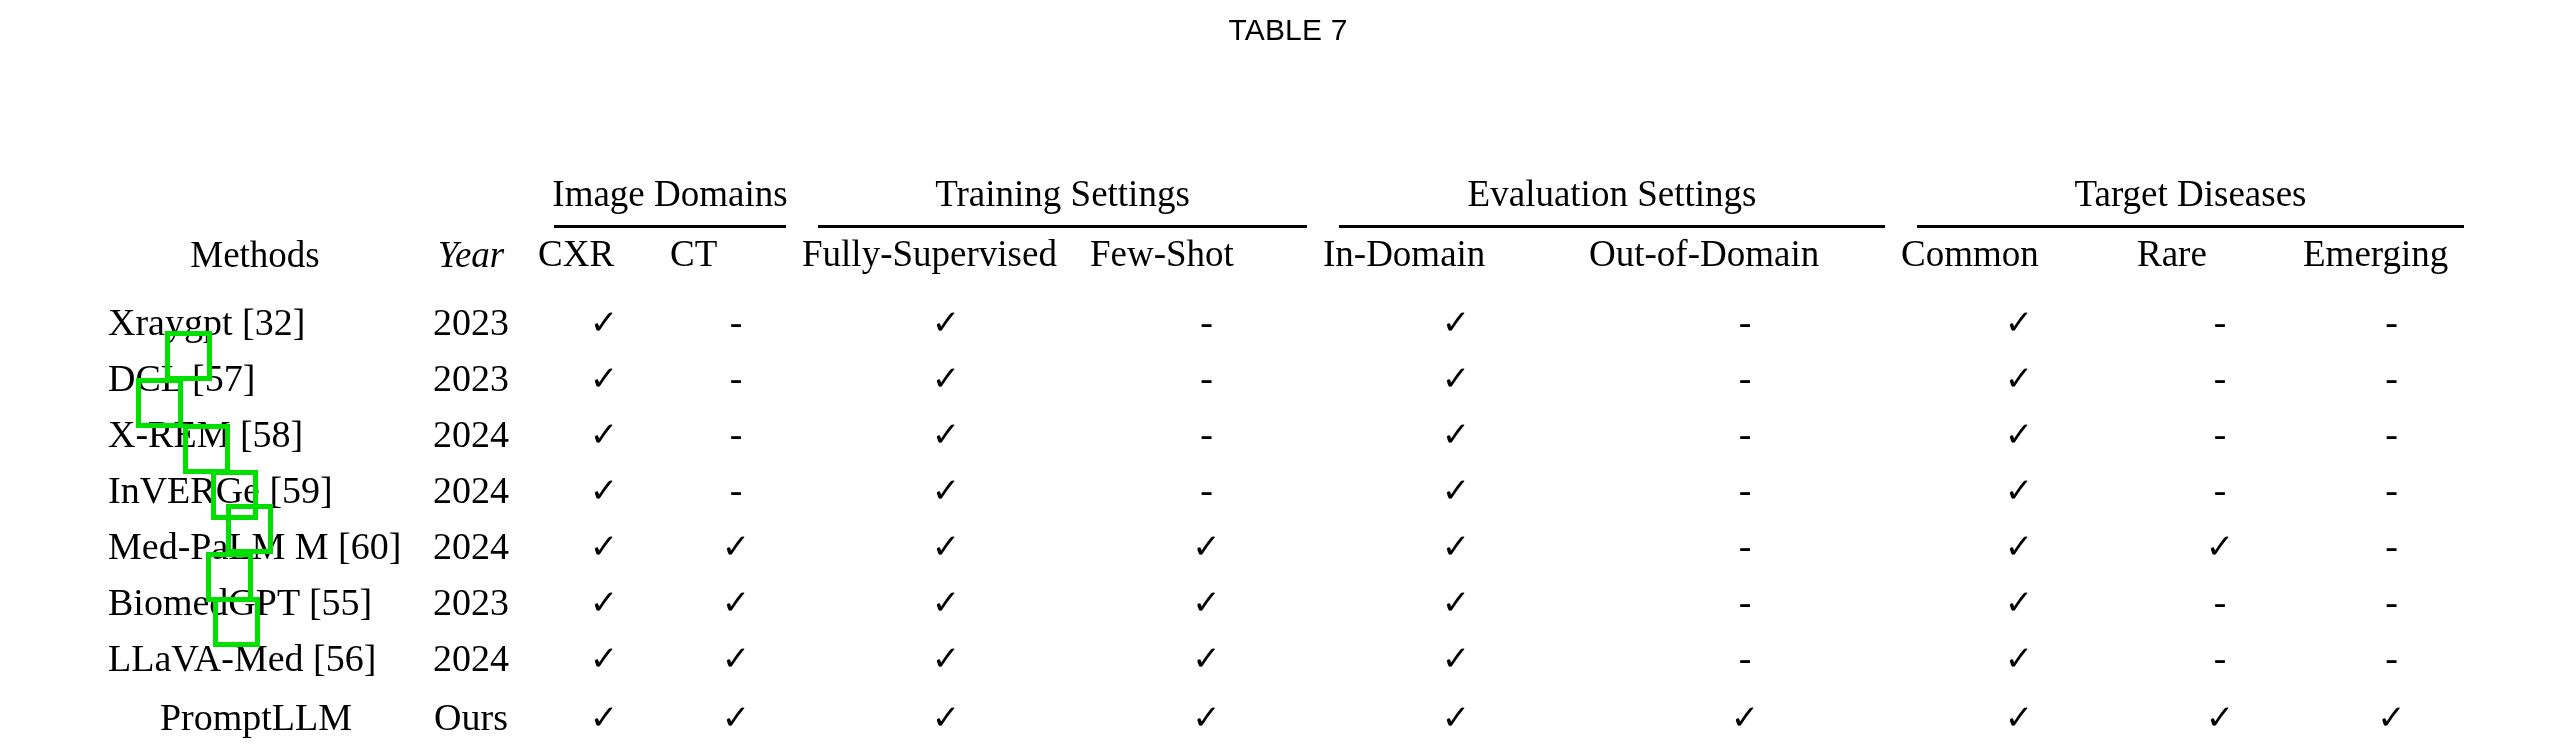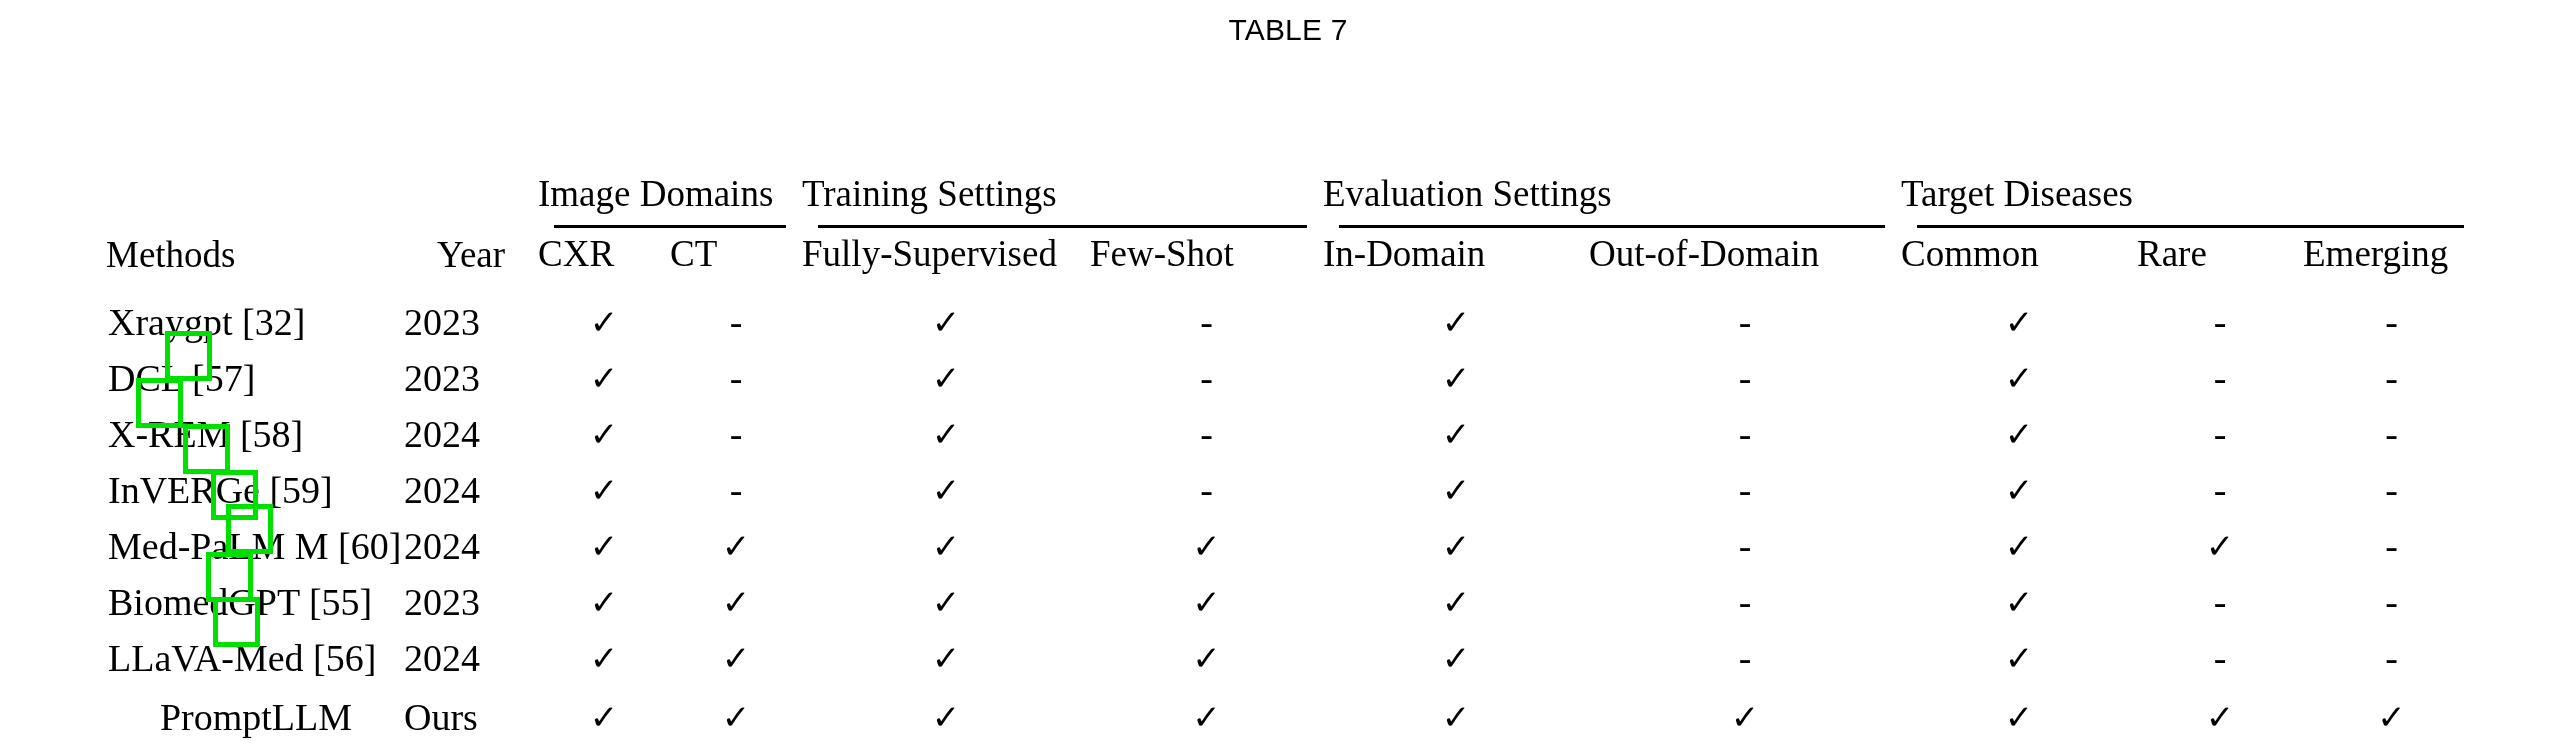--- a/index.html
+++ b/index.html
@@ -19,37 +19,37 @@
   table.t7{border-collapse:collapse;width:2373px;table-layout:fixed;}
   table.t7 td,table.t7 th{padding:0;border:0;font-weight:normal;
       font-family:"Liberation Serif","DejaVu Serif",serif;}
 
   
   .rule-top    td{border-top:5px solid #000;height:0;font-size:0;line-height:0;}
   .rule-mid    td{border-top:3px solid #000;height:0;font-size:0;line-height:0;}
   .rule-bottom td{border-top:5px solid #000;height:0;font-size:0;line-height:0;}
 
   
-  .grp-row td{font-size:37px;line-height:50px;padding-top:12px;
+  .grp-row td{font-size:37px;line-height:50px;text-align:center;padding-top:12px;
               vertical-align:bottom;}
   .grp-row td.grp{position:relative;}
   .grp-row td.grp .grp-underline{display:block;height:0;border-bottom:3px solid #000;
               margin:6px 16px 0 16px;}
   .sub-row td{font-size:37px;line-height:52px;padding-top:2px;
               padding-bottom:8px;vertical-align:top;}
 
   .methods-cell{font-size:37px;line-height:50px;text-align:left;vertical-align:middle;
                 padding-left:2px;}
-  .year-cell-h{font-size:37px;line-height:50px;text-align:center;vertical-align:middle;}
+  .year-cell-h{font-size:37px;line-height:50px;text-align:center;vertical-align:middle;font-style:italic;}
 
   
   .brow td{font-size:38px;line-height:54px;text-align:center;height:54px;
            vertical-align:middle;}
   .brow td.method{text-align:left;white-space:nowrap;position:relative;padding-left:2px;}
-  .brow td.year{text-align:left;}
+  .brow td.year{text-align:center;}
   .mark{font-size:34px;}
   .dash{font-size:38px;}
 
   .ours td{font-size:38px;line-height:61px;height:61px;}
   .ours td.method{text-align:center;}
 
   .spacer-top td{height:14px;font-size:0;line-height:0;}
 
   
   .gbox{position:absolute;border:5px solid #00e000;box-sizing:border-box;

